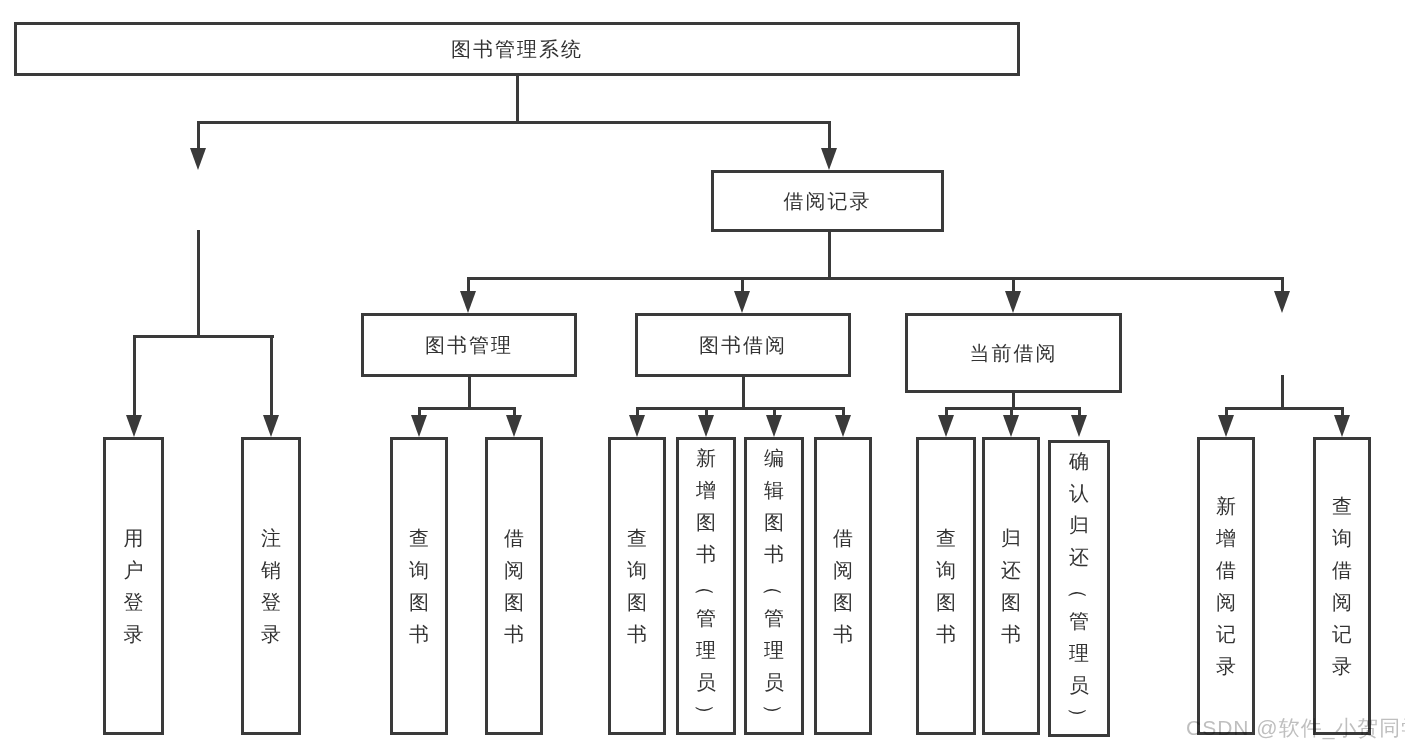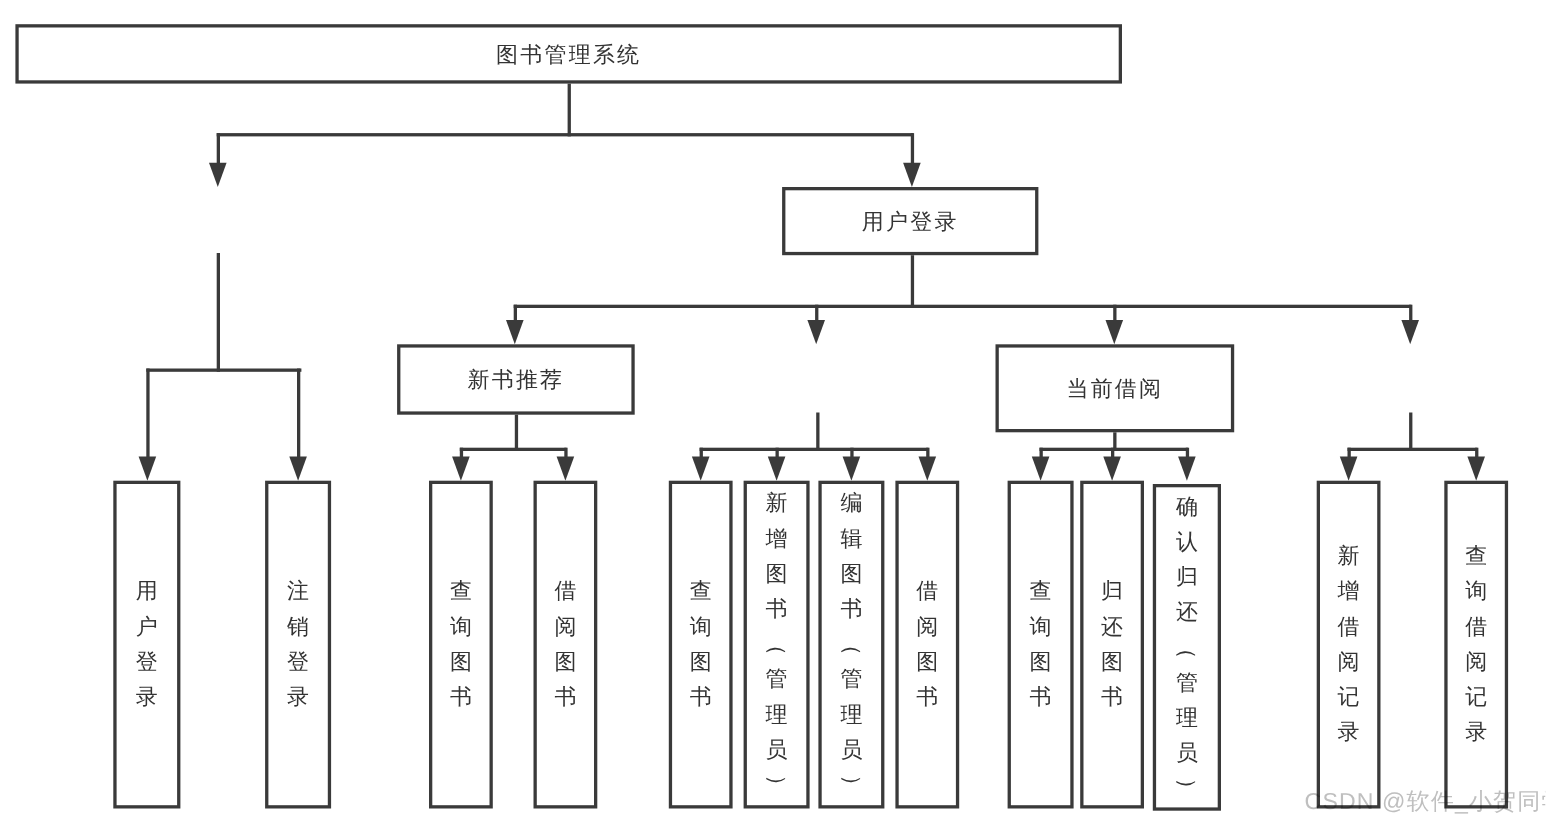--- a/index.html
+++ b/index.html
@@ -116,23 +116,24 @@
 
   <div class="vl" style="left:1281px;top:375px;height:35px"></div>
   <div class="hl" style="left:1225px;top:407px;width:118px"></div>
   <div class="vl" style="left:1225px;top:407px;height:10px"></div>
   <div class="arr" style="left:1218px;top:415px"></div>
   <div class="vl" style="left:1341px;top:407px;height:10px"></div>
   <div class="arr" style="left:1334px;top:415px"></div>
 
   <div class="hnode" style="left:14px;top:22px;width:1006px;height:54px">图书管理系统</div>
 
-  <div class="hnode" style="left:711px;top:170px;width:233px;height:62px">用户登录</div>
-
-  <div class="hnode" style="left:361px;top:313px;width:216px;height:64px">新书推荐</div>
+  <div class="hnode" style="left:711px;top:170px;width:233px;height:62px">借阅记录</div>
+
+  <div class="hnode" style="left:361px;top:313px;width:216px;height:64px">图书管理</div>
+  <div class="hnode" style="left:635px;top:313px;width:216px;height:64px">图书借阅</div>
   <div class="hnode" style="left:905px;top:313px;width:217px;height:80px">当前借阅</div>
 
   <div class="leaf" style="left:103px;width:61px">
       <span>用</span>
       <span>户</span>
       <span>登</span>
       <span>录</span>
     </div>
   <div class="leaf" style="left:241px;width:60px">
       <span>注</span>

